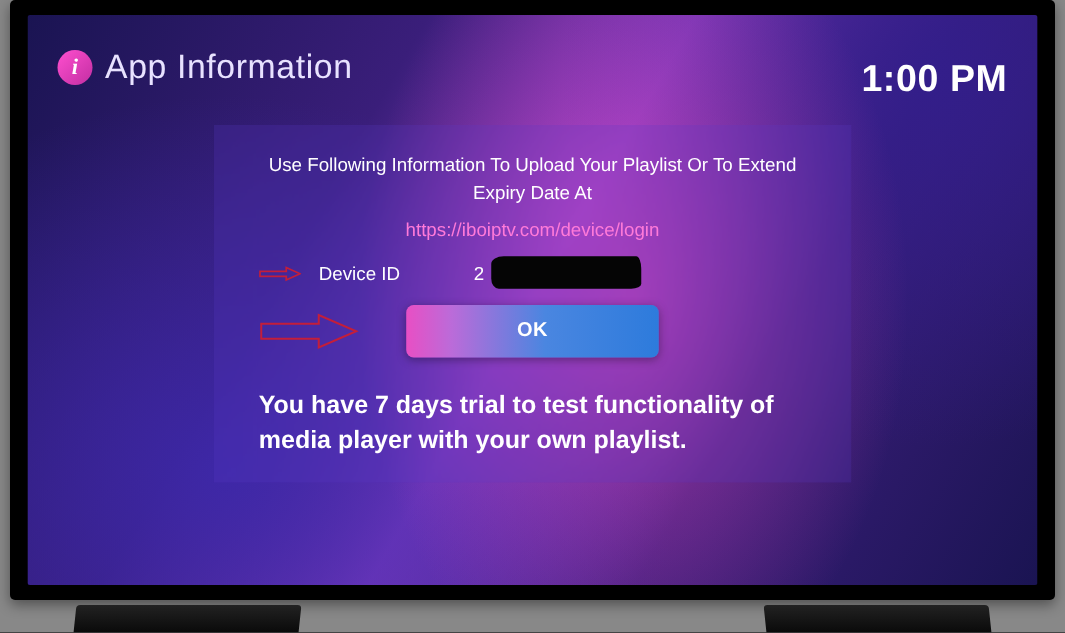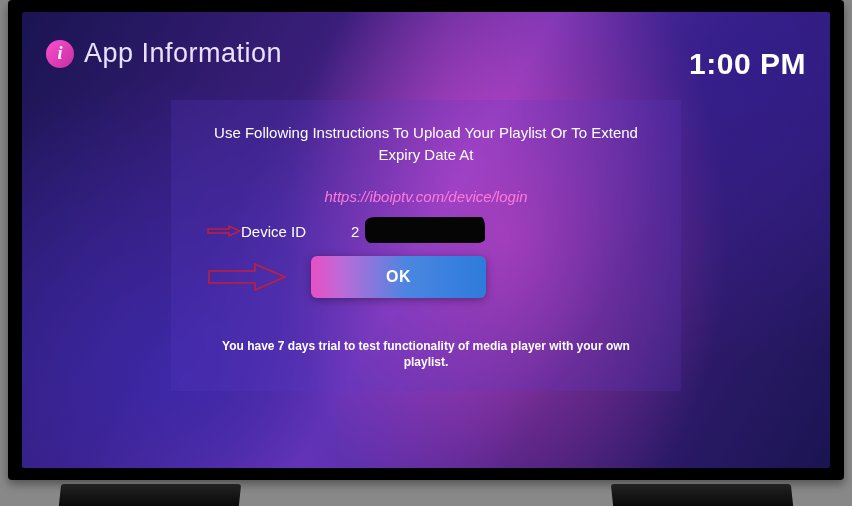--- a/index.html
+++ b/index.html
@@ -50,26 +50,26 @@
     .panel {
       position: absolute;
       top: 88px; left: 50%; transform: translateX(-50%);
       width: 510px; padding: 22px 36px 20px;
       background: rgba(90, 60, 200, .22);
       backdrop-filter: blur(1px);
       color: #fff;
     }
     .lead { text-align: center; font-size: 15px; line-height: 1.45; }
     .login-url {
-      margin-top: 22px; text-align: center;
-      color: #ff7ad9; font-size: 15px; font-style: italic;
+      margin-top: 10px; text-align: center;
+      color: #ff7ad9; font-size: 15px;
     }
     .fields { margin-top: 18px; }
     .field-row {
-      display: flex; align-items: center; 
+      display: flex; align-items: center; gap: 14px;
       margin-bottom: 10px;
       position: relative;
     }
     .arrow-sm {
       width: 34px; height: 14px; flex: 0 0 34px;
       color: #c41e3a;
     }
     .field-label { width: 110px; font-size: 15px; }
     .field-value {
       font-size: 15px; letter-spacing: 1px;
@@ -87,31 +87,31 @@
     .ok-row {
       margin-top: 16px;
       display: flex; align-items: center; gap: 12px;
       position: relative;
     }
     .arrow-lg {
       width: 80px; height: 34px; color: #c41e3a;
       flex: 0 0 80px;
     }
     .ok-btn {
-      margin-left: 12px;
-      width: 175px; height: 42px;
+      margin-left: 26px;
+      width: 202px; height: 42px;
       border: none; border-radius: 6px;
       background: linear-gradient(90deg, #e84fc4 0%, #bb6bd9 18%, #4a86e0 55%, #2d7bdc 100%);
       color: #fff; font-size: 16px; font-weight: 700; letter-spacing: .5px;
       cursor: pointer;
       box-shadow: 0 2px 8px rgba(0,0,0,.35);
     }
     .panel-note {
-      margin-top: 40px;
-      text-align: center; font-size: 12px; font-weight: 700;
+      margin-top: 24px;
+      font-size: 20px; font-weight: 700;
       line-height: 1.4;
       color: #fff;
     }
     .tv-legs {
       position: absolute; bottom: 0; left: 0; width: 100%; height: 26px;
       pointer-events: none;
     }
     .leg {
       position: absolute; bottom: 0; width: 180px; height: 22px;
       background: linear-gradient(#222, #0a0a0a);
@@ -128,21 +128,21 @@
 
     <div class="header">
       <div class="title-wrap">
         <div class="info-badge">i</div>
         <div class="app-title">App Information</div>
       </div>
       <div class="clock">1:00 PM</div>
     </div>
 
     <div class="panel">
-      <div class="lead">Use Following Instructions To Upload Your Playlist Or To Extend Expiry Date At</div>
+      <div class="lead">Use Following Information To Upload Your Playlist Or To Extend Expiry Date At</div>
       <div class="login-url">https://iboiptv.com/device/login</div>
 
       <div class="fields">
 
         <div class="field-row">
           <svg class="arrow-sm" viewBox="0 0 34 14">
             <path d="M1 5 H22 V2 L33 7 L22 12 V9 H1 Z" fill="none" stroke="currentColor" stroke-width="1.4"></path>
           </svg>
           <div class="field-label">Device ID</div>
           <div class="field-value">

